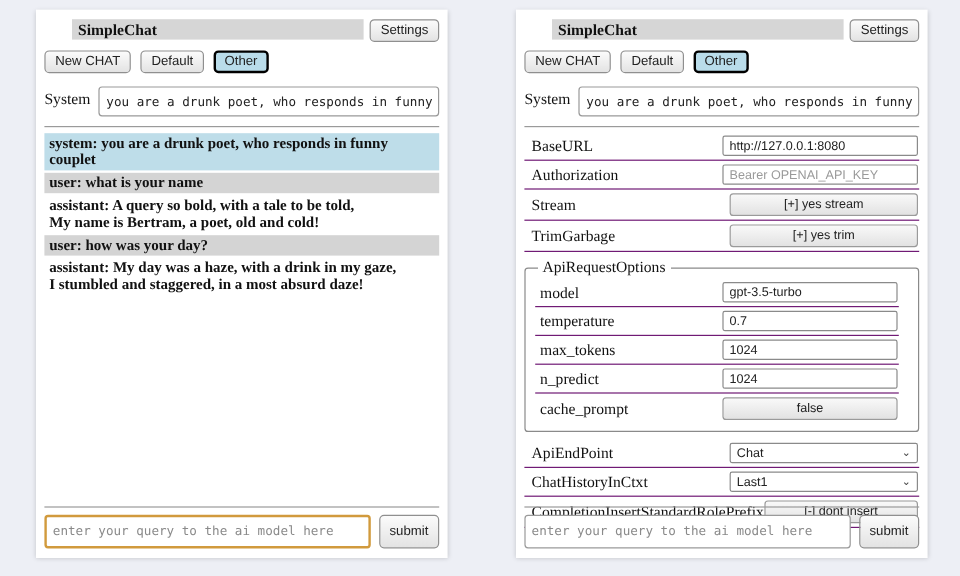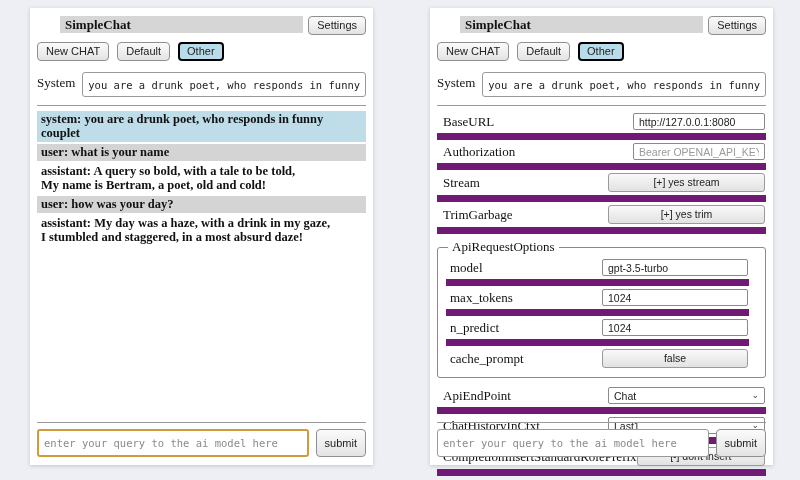--- a/index.html
+++ b/index.html
@@ -57,25 +57,25 @@
     flex:1; height:28px; border:1px solid #9a9a9a; border-radius:3px;
     font-family:"DejaVu Sans Mono", monospace; font-size:10.5px;
     padding:3px 5px; outline:none; color:#333; background:#fff;
   }
   .query-input.focused { border:2px solid #d19a3d; }
   .query-input::placeholder { color:#8a8a8a; }
   
   .settings { margin-top:4px; }
   .srow {
     display:flex; align-items:center; justify-content:space-between;
-    padding:3px 1px 3px 6px; border-bottom:7px solid #701a75; min-height:21px;
+    padding:3px 1px 3px 6px; border-bottom:1px solid #701a75; min-height:21px;
   }
   .srow-label { font-size:13px; color:#111; }
   .ctl-input {
-    width:132px; height:17px; border:1px solid #8a8a8a; border-radius:2px;
+    width:163px; height:17px; border:1px solid #8a8a8a; border-radius:2px;
     font-family:"Liberation Sans", sans-serif; font-size:10.5px; color:#222;
     padding:1px 5px; outline:none; background:#fff;
   }
   .ctl-input::placeholder { color:#9a9a9a; }
   .ctl-btn {
     width:157px; font-family:"Liberation Sans", sans-serif; font-size:10.5px;
     color:#222; text-align:center;
     background:linear-gradient(#f9f9f9,#e2e2e2);
     border:1px solid #9a9a9a; border-radius:3px; padding:2px 0 3px; cursor:pointer;
   }
@@ -166,20 +166,24 @@
         <button class="ctl-btn">[+] yes trim</button>
       </div>
 
       <fieldset class="api-opts">
         <legend>ApiRequestOptions</legend>
         <div class="srow">
           <span class="srow-label">model</span>
           <input class="ctl-input" value="gpt-3.5-turbo" style="">
         </div>
         <div class="srow">
+          <span class="srow-label">temperature</span>
+          <input class="ctl-input" value="0.7" style="">
+        </div>
+        <div class="srow">
           <span class="srow-label">max_tokens</span>
           <input class="ctl-input" value="1024" style="">
         </div>
         <div class="srow">
           <span class="srow-label">n_predict</span>
           <input class="ctl-input" value="1024" style="">
         </div>
         <div class="srow" style="border-bottom:none;">
           <span class="srow-label">cache_prompt</span>
           <button class="ctl-btn">false</button>

